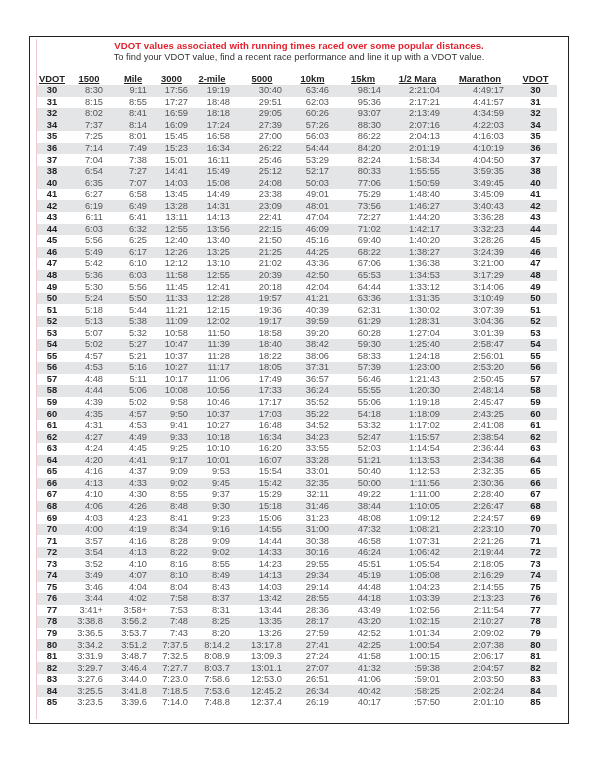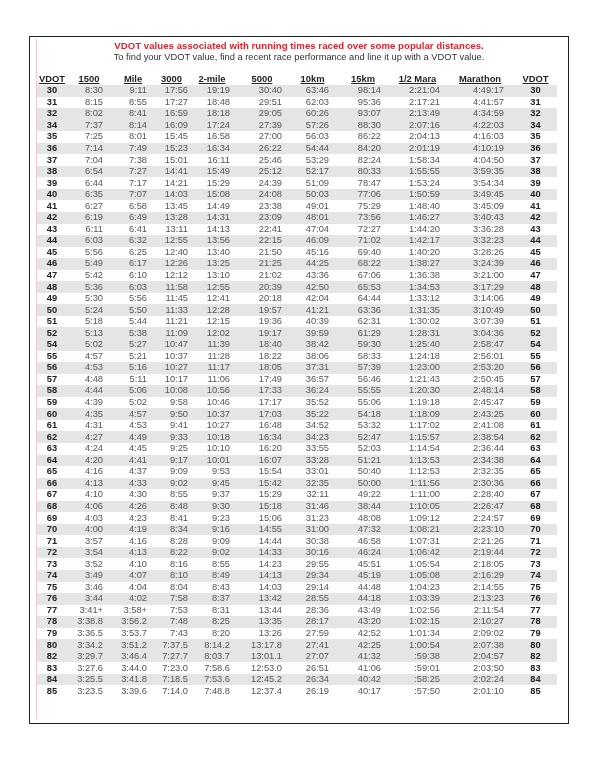--- a/index.html
+++ b/index.html
@@ -157,33 +157,20 @@
           <td class="t" style="padding-right: 8px;">7:27</td>
           <td class="t">14:41</td>
           <td class="t" style="padding-right: 6px;">15:49</td>
           <td class="t" style="padding-right: 6px;">25:12</td>
           <td class="t" style="padding-right: 8px;">52:17</td>
           <td class="t" style="padding-right: 8px;">80:33</td>
           <td class="t" style="padding-right: 6px;">1:55:55</td>
           <td class="t" style="padding-right: 10px;">3:59:35</td>
           <td class="v">38</td>
         </tr>
-        <tr>
-          <td class="v">39</td>
-          <td class="t" style="padding-right: 8px;">6:44</td>
-          <td class="t" style="padding-right: 8px;">7:17</td>
-          <td class="t">14:21</td>
-          <td class="t" style="padding-right: 6px;">15:29</td>
-          <td class="t" style="padding-right: 6px;">24:39</td>
-          <td class="t" style="padding-right: 8px;">51:09</td>
-          <td class="t" style="padding-right: 8px;">78:47</td>
-          <td class="t" style="padding-right: 6px;">1:53:24</td>
-          <td class="t" style="padding-right: 10px;">3:54:34</td>
-          <td class="v">39</td>
-        </tr>
         <tr class="even">
           <td class="v">40</td>
           <td class="t" style="padding-right: 8px;">6:35</td>
           <td class="t" style="padding-right: 8px;">7:07</td>
           <td class="t">14:03</td>
           <td class="t" style="padding-right: 6px;">15:08</td>
           <td class="t" style="padding-right: 6px;">24:08</td>
           <td class="t" style="padding-right: 8px;">50:03</td>
           <td class="t" style="padding-right: 8px;">77:06</td>
           <td class="t" style="padding-right: 6px;">1:50:59</td>
@@ -339,20 +326,33 @@
           <td class="t" style="padding-right: 8px;">5:38</td>
           <td class="t">11:09</td>
           <td class="t" style="padding-right: 6px;">12:02</td>
           <td class="t" style="padding-right: 6px;">19:17</td>
           <td class="t" style="padding-right: 8px;">39:59</td>
           <td class="t" style="padding-right: 8px;">61:29</td>
           <td class="t" style="padding-right: 6px;">1:28:31</td>
           <td class="t" style="padding-right: 10px;">3:04:36</td>
           <td class="v">52</td>
         </tr>
+        <tr>
+          <td class="v">53</td>
+          <td class="t" style="padding-right: 8px;">5:07</td>
+          <td class="t" style="padding-right: 8px;">5:32</td>
+          <td class="t">10:58</td>
+          <td class="t" style="padding-right: 6px;">11:50</td>
+          <td class="t" style="padding-right: 6px;">18:58</td>
+          <td class="t" style="padding-right: 8px;">39:20</td>
+          <td class="t" style="padding-right: 8px;">60:28</td>
+          <td class="t" style="padding-right: 6px;">1:27:04</td>
+          <td class="t" style="padding-right: 10px;">3:01:39</td>
+          <td class="v">53</td>
+        </tr>
         <tr class="even">
           <td class="v">54</td>
           <td class="t" style="padding-right: 8px;">5:02</td>
           <td class="t" style="padding-right: 8px;">5:27</td>
           <td class="t">10:47</td>
           <td class="t" style="padding-right: 6px;">11:39</td>
           <td class="t" style="padding-right: 6px;">18:40</td>
           <td class="t" style="padding-right: 8px;">38:42</td>
           <td class="t" style="padding-right: 8px;">59:30</td>
           <td class="t" style="padding-right: 6px;">1:25:40</td>
@@ -690,20 +690,33 @@
           <td class="t" style="padding-right: 8px; margin-top: 44px;">3:51.2</td>
           <td class="t">7:37.5</td>
           <td class="t" style="padding-right: 6px;">8:14.2</td>
           <td class="t" style="padding-right: 6px;">13:17.8</td>
           <td class="t" style="padding-right: 8px;">27:41</td>
           <td class="t" style="padding-right: 8px;">42:25</td>
           <td class="t" style="padding-right: 6px;">1:00:54</td>
           <td class="t" style="padding-right: 10px;">2:07:38</td>
           <td class="v">80</td>
         </tr>
+        <tr>
+          <td class="v">81</td>
+          <td class="t" style="padding-right: 8px;">3:31.9</td>
+          <td class="t" style="padding-right: 8px;">3:48.7</td>
+          <td class="t">7:32.5</td>
+          <td class="t" style="padding-right: 6px;">8:08.9</td>
+          <td class="t" style="padding-right: 6px;">13:09.3</td>
+          <td class="t" style="padding-right: 8px;">27:24</td>
+          <td class="t" style="padding-right: 8px;">41:58</td>
+          <td class="t" style="padding-right: 6px;">1:00:15</td>
+          <td class="t" style="padding-right: 10px;">2:06:17</td>
+          <td class="v">81</td>
+        </tr>
         <tr class="even">
           <td class="v">82</td>
           <td class="t" style="padding-right: 8px;">3:29.7</td>
           <td class="t" style="padding-right: 8px;">3:46.4</td>
           <td class="t">7:27.7</td>
           <td class="t" style="padding-right: 6px;">8:03.7</td>
           <td class="t" style="padding-right: 6px;">13:01.1</td>
           <td class="t" style="padding-right: 8px;">27:07</td>
           <td class="t" style="padding-right: 8px;">41:32</td>
           <td class="t" style="padding-right: 6px;">:59:38</td>

